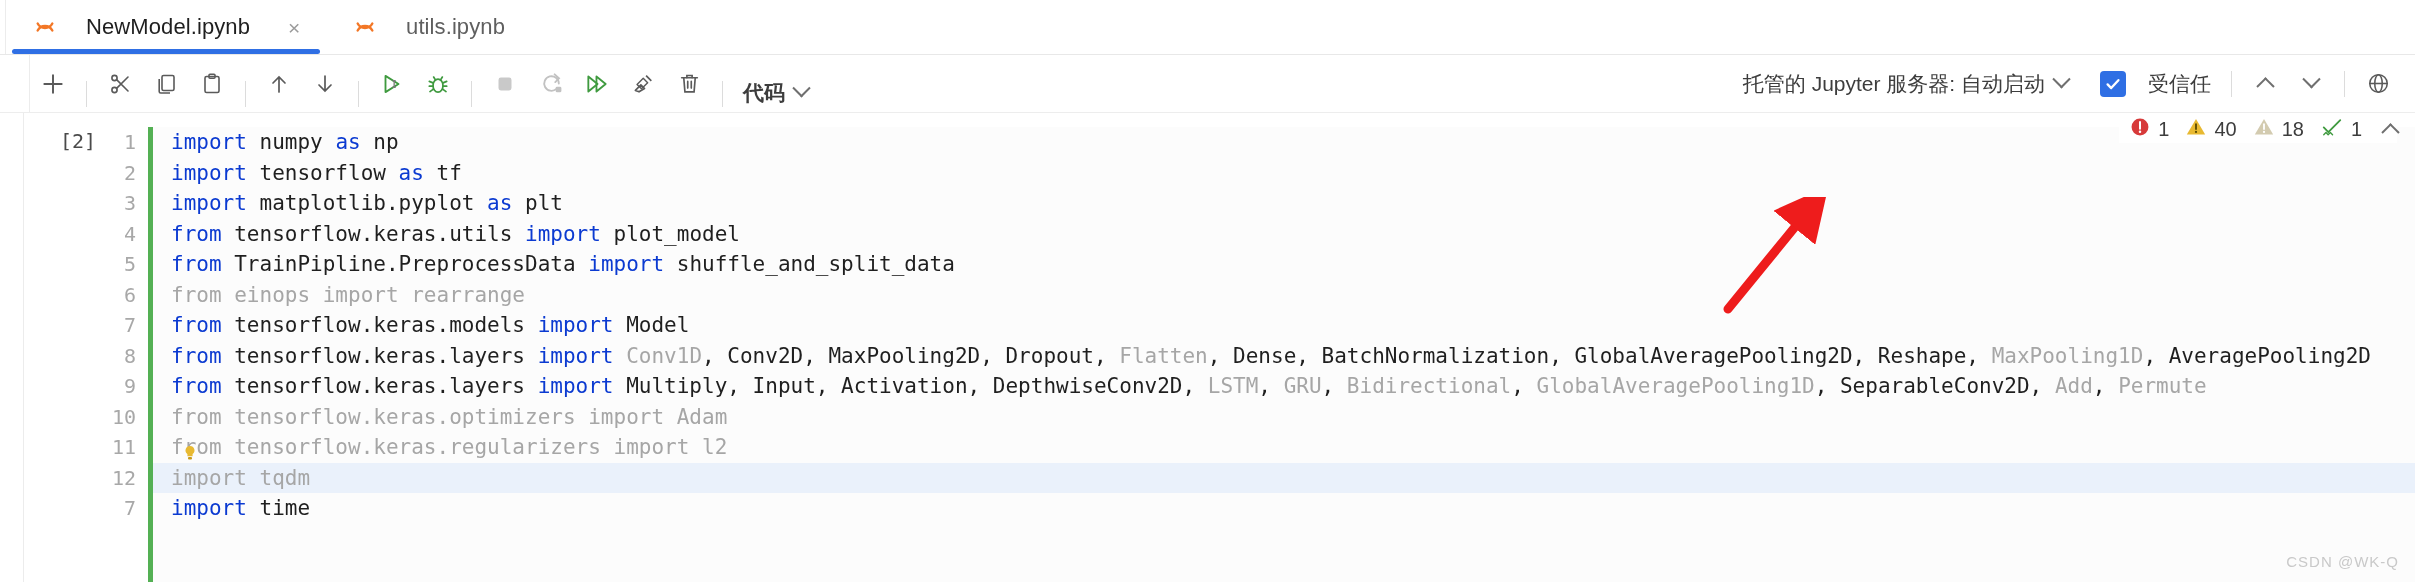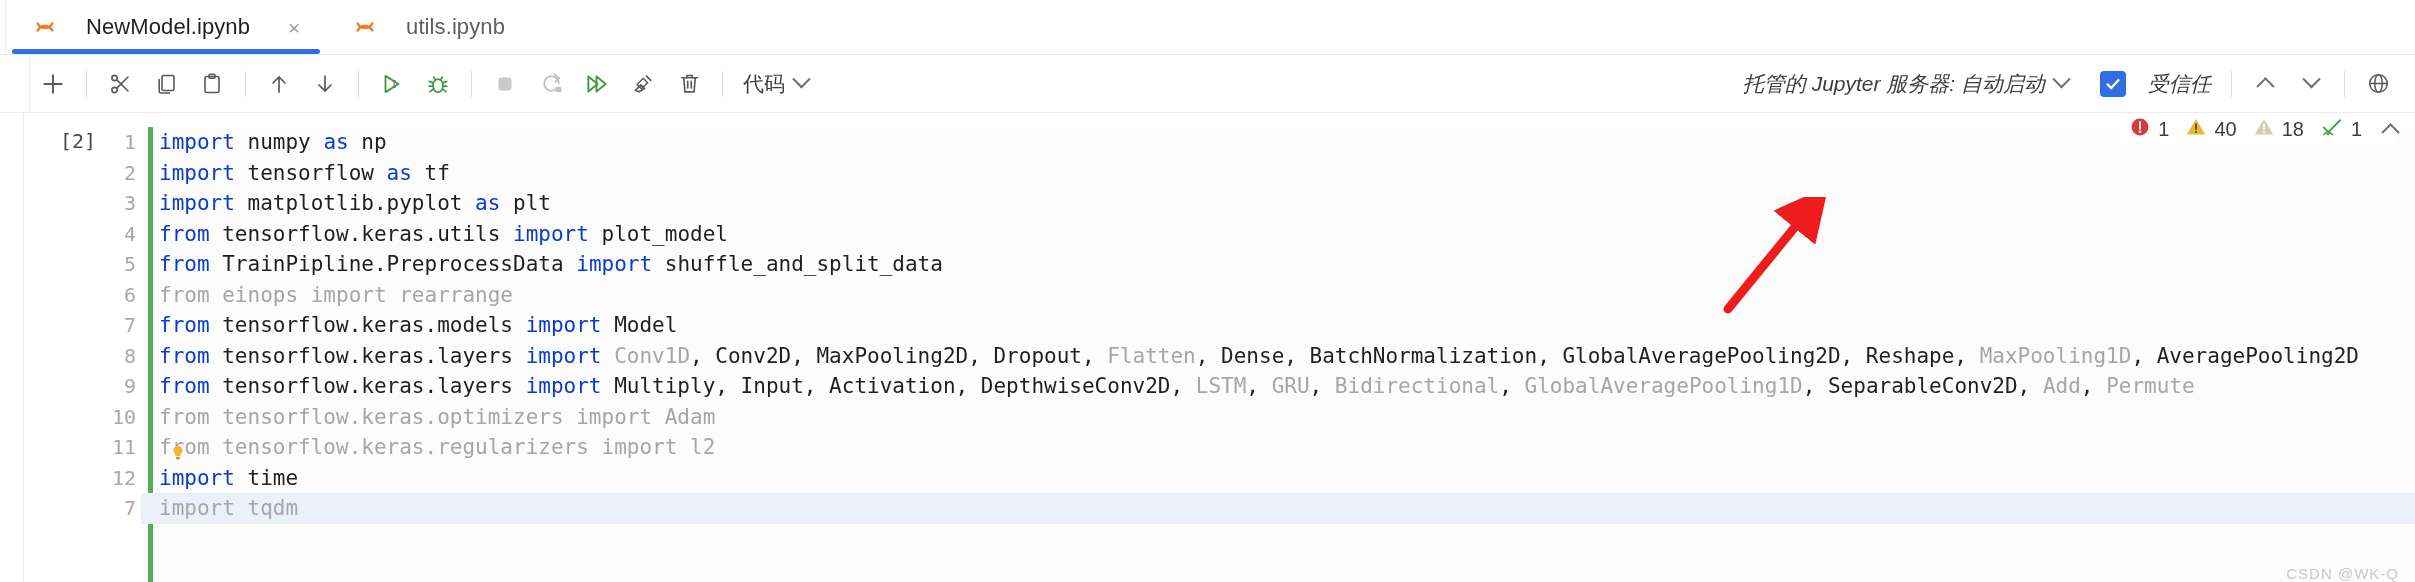--- a/index.html
+++ b/index.html
@@ -81,21 +81,21 @@
     display: flex;
     align-items: center;
     padding: 0 14px 0 6px;
     position: relative;
   }
   .toolbar .left-rail {
     width: 24px; height: 100%;
     border-right: 1px solid #ececec;
     display: flex; align-items: center; justify-content: center;
   }
-  .tb-group { display: flex; align-items: center; }
+  .tb-group { display: flex; align-items: flex-end; font-weight: bold; }
   .tb-btn {
     width: 46px; height: 46px;
     display: flex; align-items: center; justify-content: center;
     border-radius: 5px;
     cursor: pointer;
   }
   .tb-sep {
     width: 1px; height: 26px;
     background: #dcdcdc;
     margin: 0 10px;
@@ -115,21 +115,21 @@
     width: 13px; height: 13px;
     border-right: 2px solid #6f6f6f;
     border-bottom: 2px solid #6f6f6f;
     transform: rotate(45deg) translate(-3px,-3px);
   }
   .chev.up {
     transform: rotate(-135deg) translate(-2px,-2px);
   }
   .spacer { flex: 1 1 auto; }
   .tb-right {
-    display: flex; align-items: center; gap: 0px; font-style: italic;
+    display: flex; align-items: center; gap: 0px;
   }
   .kernel-label {
     font-size: 21px; color: #a5a5a5; white-space: nowrap;
   }
   .server-label {
     font-size: 21px; color: #3d3d3d; white-space: nowrap;
   }
   .chk {
     width: 26px; height: 26px;
     background: #2f6fe4;
@@ -207,21 +207,21 @@
     flex: 1 1 auto;
     border-left: 5px solid #54b054;
     background: #fcfcfc;
     position: relative;
   }
   .code-lines {
     font-family: "DejaVu Sans Mono", monospace;
     font-size: 21px;
     line-height: 30.5px;
     color: #1f1f1f;
-    padding-left: 6px;
+    padding-left: 18px;
     white-space: pre;
   }
   .code-lines .ln { height: 30.5px; position: relative; }
   .code-lines .ln.highlight {
     background: #eaf1fb;
     margin-left: -18px;
     padding-left: 18px;
   }
   .kw { color: #0b3ad1; }
   .dim { color: #a6a6a6; }
@@ -239,21 +239,21 @@
     left: 1720px;
     top: 84px;
     width: 110px;
     height: 120px;
     pointer-events: none;
     z-index: 10;
   }
   .watermark {
     position: absolute;
     right: 16px;
-    bottom: 0;
+    bottom: 12px;
     font-size: 15px;
     color: #c9c9c9;
     letter-spacing: 1px;
     z-index: 9;
   }
 </style>
 </head>
 <body>
 
 <div class="app">
@@ -477,21 +477,21 @@
             <div>9</div>
             <div>10</div>
             <div>11</div>
             <div>12</div>
             <div>7</div>
           </div>
         <div class="code-wrap">
           <div class="code-lines" id="codelines"><div class="ln"><span class="kw">import</span><span class="plain"> numpy </span><span class="kw">as</span><span class="plain"> np</span></div><div class="ln"><span class="kw">import</span><span class="plain"> tensorflow </span><span class="kw">as</span><span class="plain"> tf</span></div><div class="ln"><span class="kw">import</span><span class="plain"> matplotlib.pyplot </span><span class="kw">as</span><span class="plain"> plt</span></div><div class="ln"><span class="kw">from</span><span class="plain"> tensorflow.keras.utils </span><span class="kw">import</span><span class="plain"> plot_model</span></div><div class="ln"><span class="kw">from</span><span class="plain"> TrainPipline.PreprocessData </span><span class="kw">import</span><span class="plain"> shuffle_and_split_data</span></div><div class="ln"><span class="dim">from einops import rearrange</span></div><div class="ln"><span class="kw">from</span><span class="plain"> tensorflow.keras.models </span><span class="kw">import</span><span class="plain"> Model</span></div><div class="ln"><span class="kw">from</span><span class="plain"> tensorflow.keras.layers </span><span class="kw">import</span><span class="plain"> </span><span class="dim">Conv1D</span><span class="plain">, Conv2D, MaxPooling2D, Dropout, </span><span class="dim">Flatten</span><span class="plain">, Dense, BatchNormalization, GlobalAveragePooling2D, Reshape, </span><span class="dim">MaxPooling1D</span><span class="plain">, AveragePooling2D</span></div><div class="ln"><span class="kw">from</span><span class="plain"> tensorflow.keras.layers </span><span class="kw">import</span><span class="plain"> Multiply, Input, Activation, DepthwiseConv2D, </span><span class="dim">LSTM</span><span class="plain">, </span><span class="dim">GRU</span><span class="plain">, </span><span class="dim">Bidirectional</span><span class="plain">, </span><span class="dim">GlobalAveragePooling1D</span><span class="plain">, SeparableConv2D, </span><span class="dim">Add</span><span class="plain">, </span><span class="dim">Permute</span></div><div class="ln"><span class="dim">from tensorflow.keras.optimizers import Adam</span></div><div class="ln"><span class="dim">from tensorflow.keras.regularizers import l2</span><span class="lamp"><svg width="14" height="16" viewBox="0 0 14 16">
                     <path d="M7 1a4.4 4.4 0 0 0-2.6 8v2.2h5.2V9A4.4 4.4 0 0 0 7 1z" fill="#e8b931"></path>
                     <rect x="5" y="12" width="4" height="2.4" rx="1" fill="#c89b18"></rect>
-                  </svg></span></div><div class="ln"><span class="kw">import</span><span class="plain"> time</span></div><div class="ln highlight"><span class="dim">import tqdm</span></div></div>
+                  </svg></span></div><div class="ln highlight"><span class="dim">import tqdm</span></div><div class="ln"><span class="kw">import</span><span class="plain"> time</span></div></div>
         </div>
       </div>
     </div>
 
     <svg class="arrow-anno" viewBox="0 0 110 120">
       <defs>
         <marker id="ah" markerWidth="6" markerHeight="6" refX="2.4" refY="3" orient="auto">
           <path d="M0 0 L6 3 L0 6 z" fill="#ee1c1c"></path>
         </marker>
       </defs>

